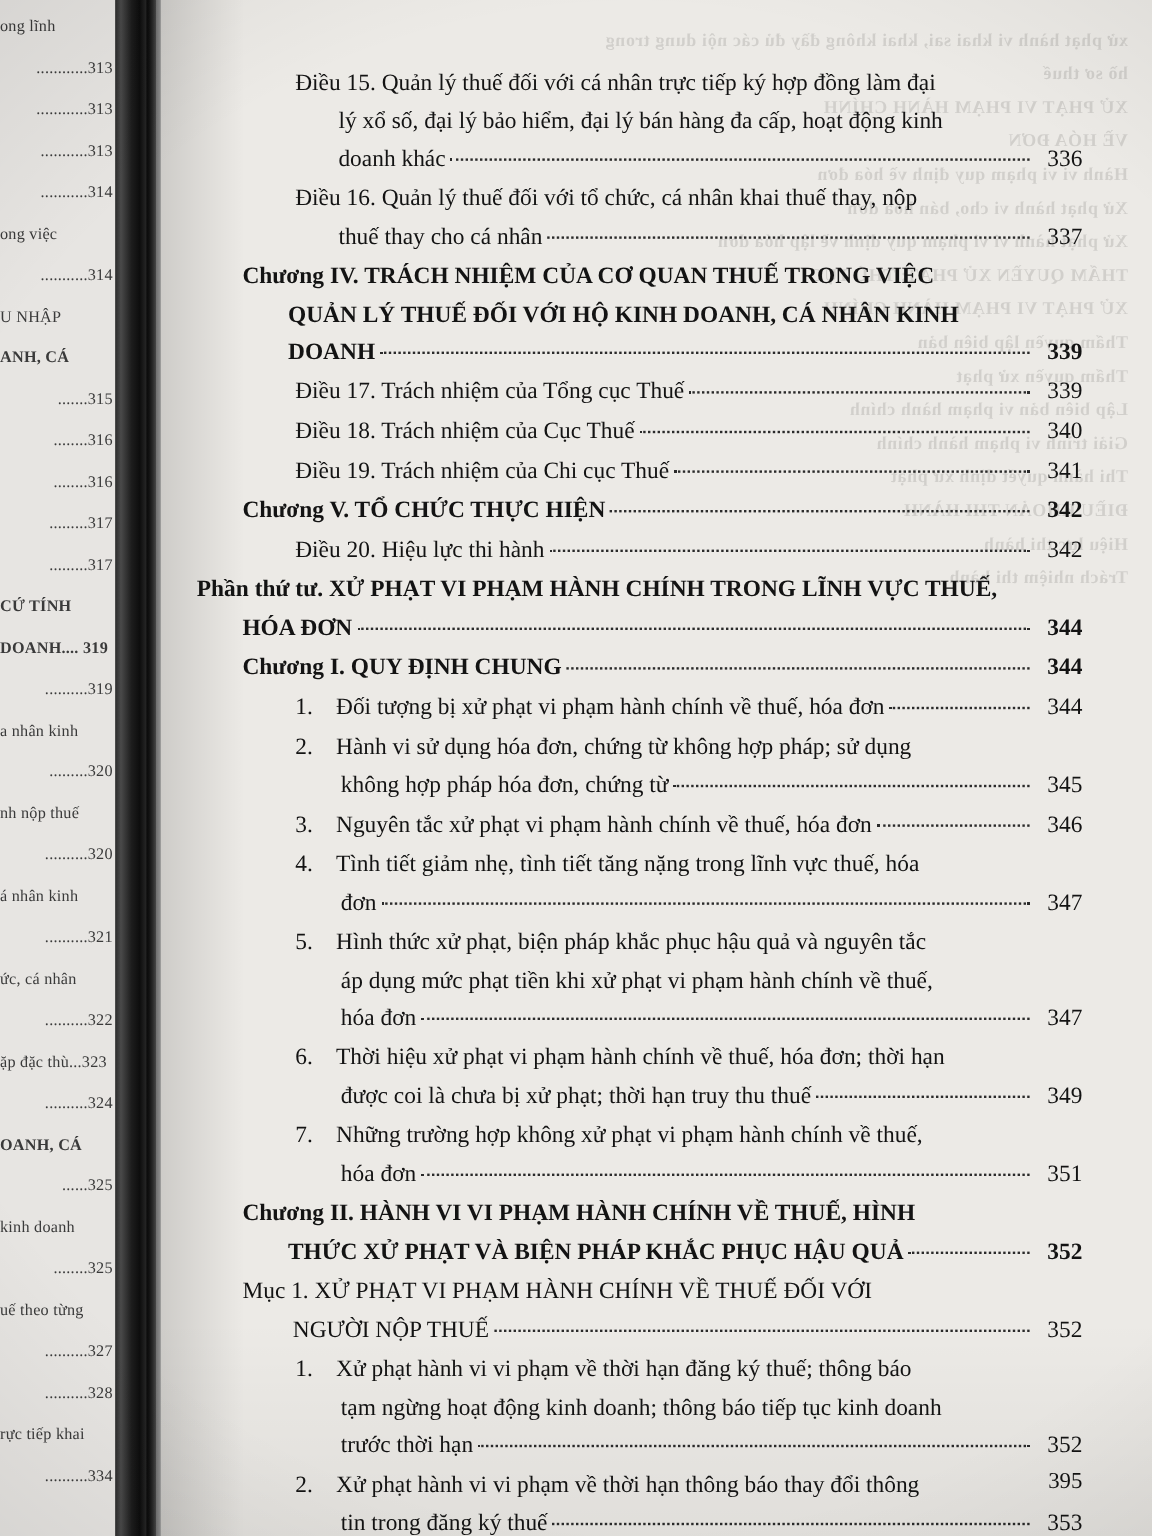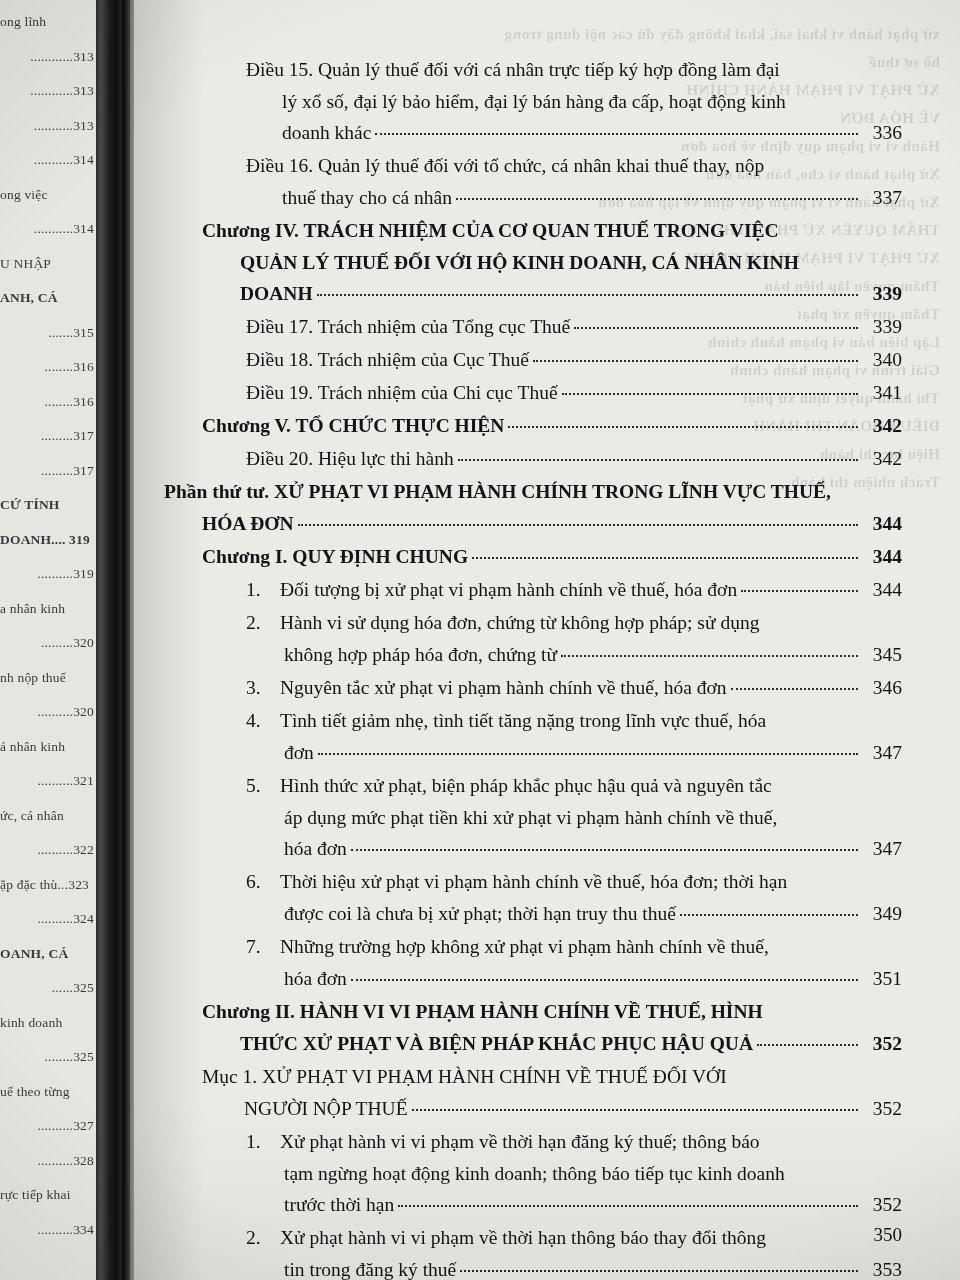--- a/index.html
+++ b/index.html
@@ -447,14 +447,14 @@
           <span class="text">tin trong đăng ký thuế</span>
           <span class="leader"></span>
           <span class="pg">353</span>
         </div>
       </div>
     </div>
 
   <div id="page-sheen"></div>
   <div id="vignette"></div>
 
-  <div id="folio">350</div>
+  <div id="folio">395</div>
 </div>
 
 </body></html>

